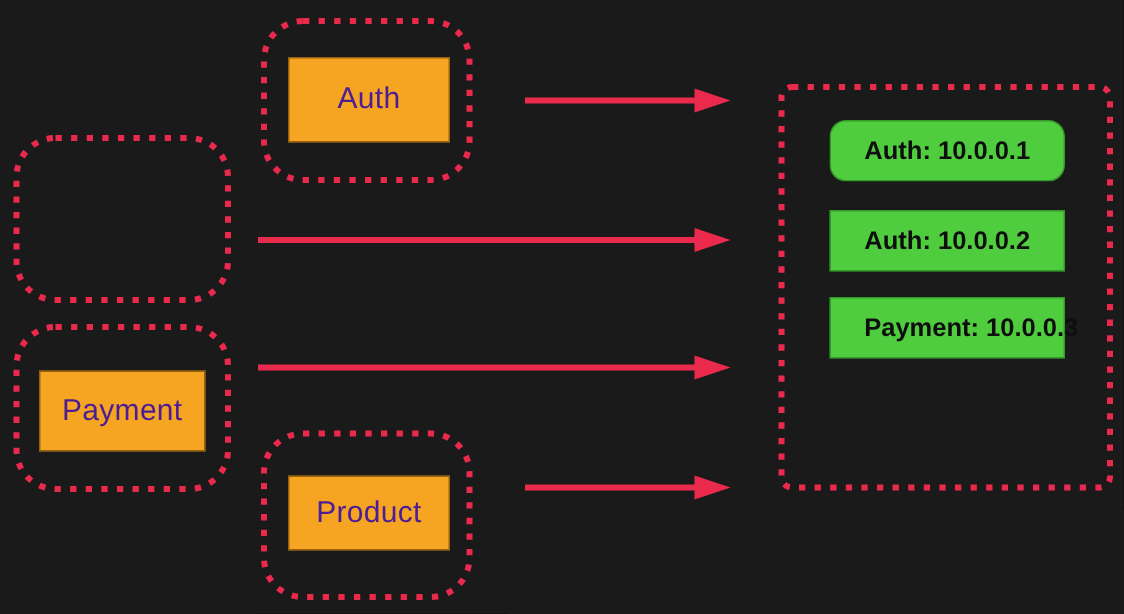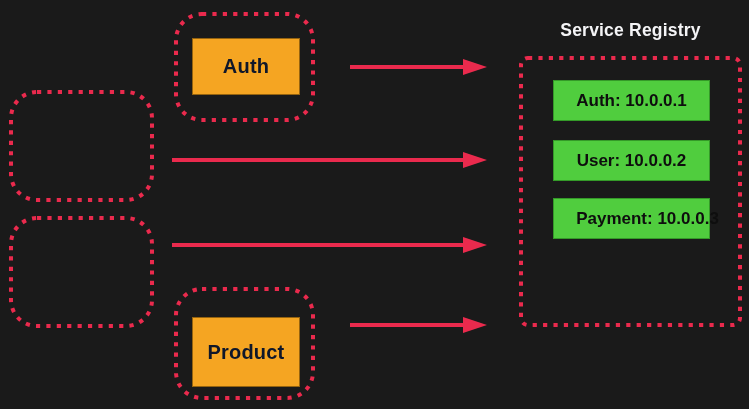--- a/index.html
+++ b/index.html
@@ -36,23 +36,23 @@
     fill: var(--accent-red, #ec2b4f);
     stroke: none;
   }
   .service-box {
     position: absolute;
     display: flex;
     align-items: center;
     justify-content: center;
     background: var(--service-fill, #f5a522);
     border: 1px solid rgba(70, 45, 0, 0.55);
-    color: #0f172a;
+    color: #4c1d95;
     font-size: 20px;
-    font-weight: 700;
+    font-weight: 400;
     letter-spacing: 0.2px;
     box-sizing: border-box;
   }
   .registry-entry {
     position: absolute;
     left: 553px;
     width: 157px;
     height: 41px;
     display: flex;
     align-items: center;
@@ -102,22 +102,22 @@
     <g>
       <line class="arrow-line" x1="172" y1="245" x2="465" y2="245"></line>
       <polygon class="arrow-head" points="463,237 487,245 463,253"></polygon>
     </g>
     <g>
       <line class="arrow-line" x1="350" y1="325" x2="465" y2="325"></line>
       <polygon class="arrow-head" points="463,317 487,325 463,333"></polygon>
     </g>
   </svg>
 
-  <div class="registry-title">Service Registry</div>
 
   <div class="service-box" style="left:192px; top:38px;  width:108px; height:57px;">Auth</div>
-  <div class="service-box" style="left:192px; top:317px; width:108px; height:70px;">Product</div>
+  <div class="service-box" style="left:26px;  top:247px; width:111px; height:54px;">Payment</div>
+  <div class="service-box" style="left:192px; top:317px; width:108px; height:50px;">Product</div>
 
-  <div class="registry-entry" style="top:80px;">Auth: 10.0.0.1</div>
-  <div class="registry-entry" style="top:140px;">User: 10.0.0.2</div>
+  <div class="registry-entry" style="top:80px;border-radius:11px;">Auth: 10.0.0.1</div>
+  <div class="registry-entry" style="top:140px;">Auth: 10.0.0.2</div>
   <div class="registry-entry" style="top:198px;padding-left:32px;">Payment: 10.0.0.3</div>
 
 </div>
 
 </body></html>

